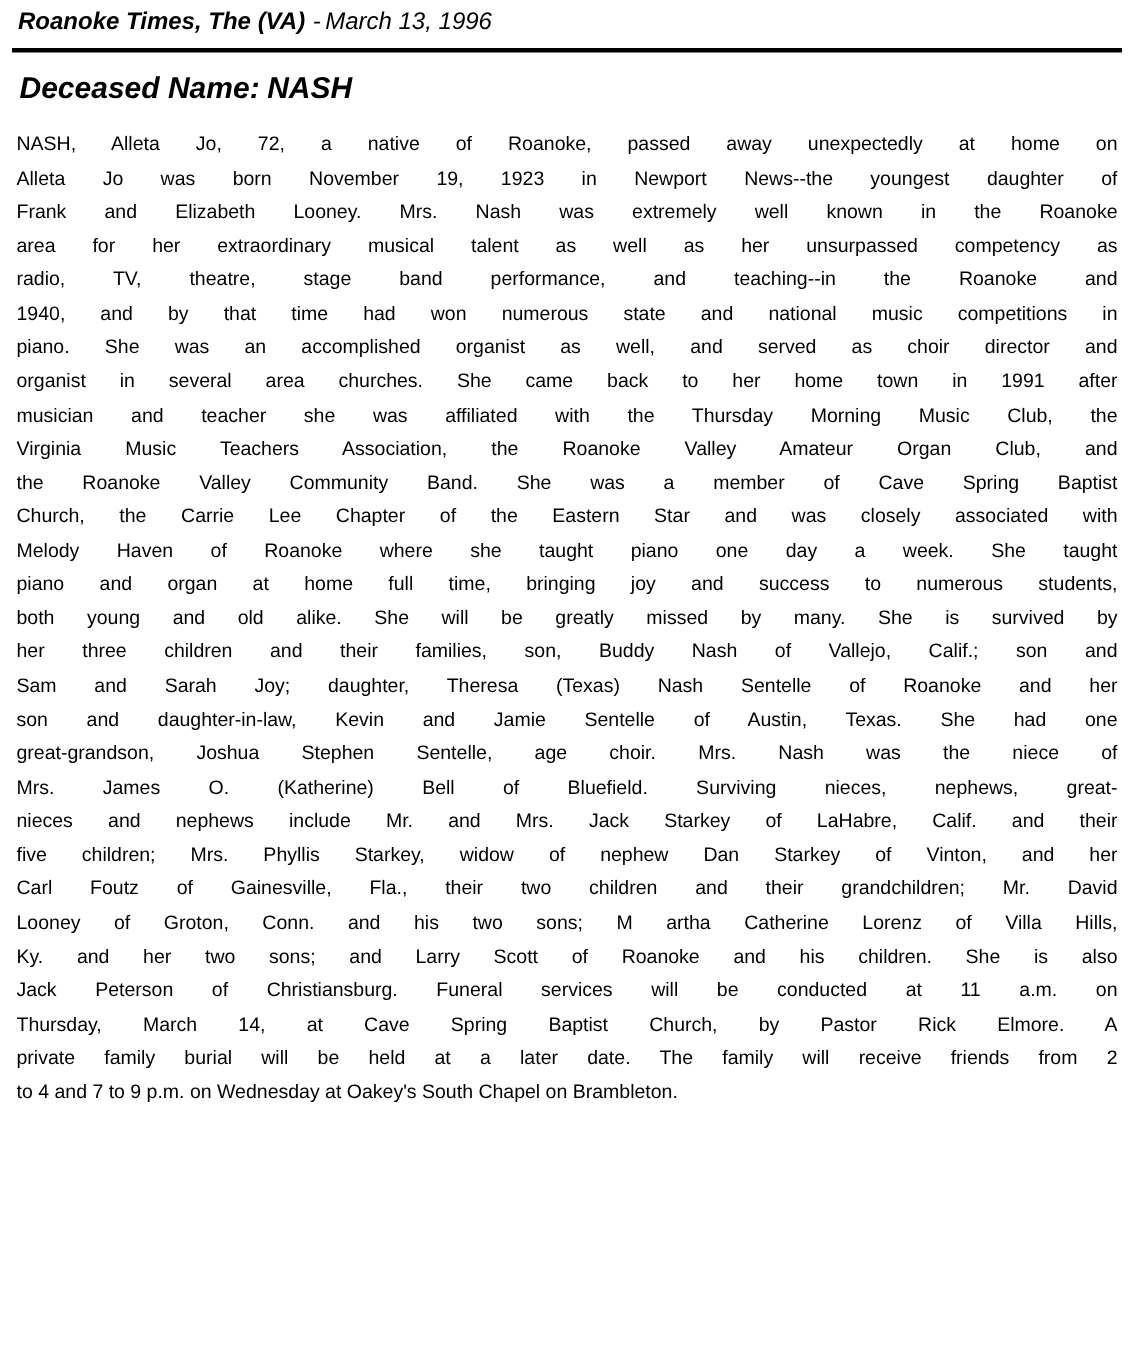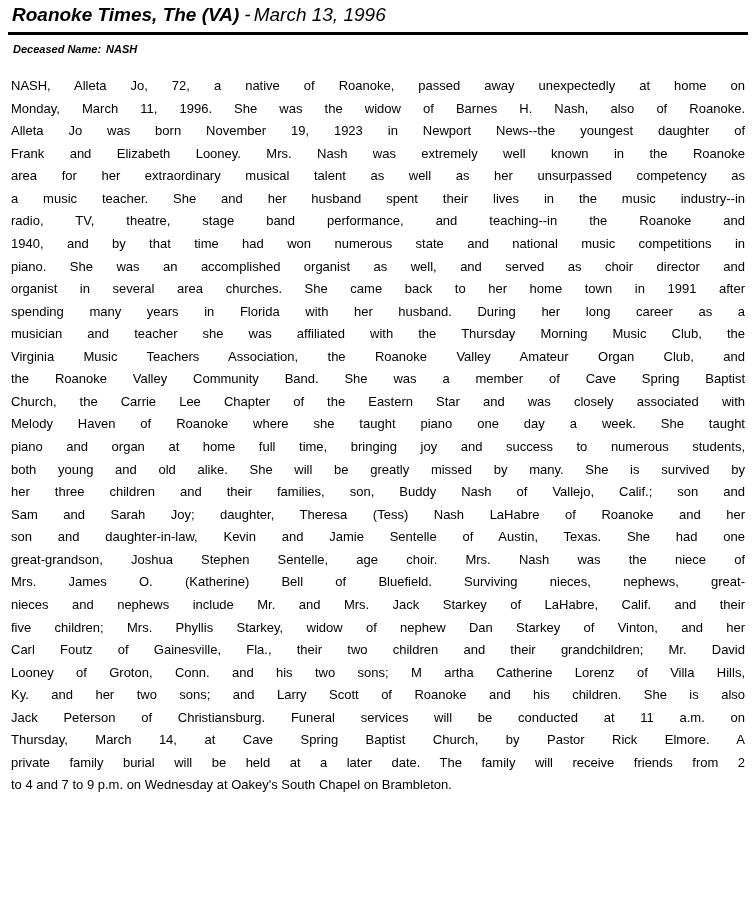--- a/index.html
+++ b/index.html
@@ -9,43 +9,43 @@
     color: #000000;
   }
   body {
     width: 755px;
     height: 906px;
     font-family: "Liberation Sans", sans-serif;
     overflow: hidden;
   }
   .masthead {
     margin: 4px 10px 0 12px;
-    font-size: 19px;
+    font-size: 16px;
     font-style: italic;
     line-height: 21px;
     white-space: nowrap;
   }
   .publication {
     font-weight: bold;
   }
   .masthead-separator {
     font-weight: normal;
     margin: 0 3px 0 5px;
   }
   .masthead-date {
     font-weight: normal;
   }
   .rule {
     height: 3px;
     background: #000000;
     margin: 7px 7px 0 8px;
   }
   .deceased-line {
-    margin: 3px 10px 0 13px;
-    font-size: 11px;
+    margin: 13px 10px 0 13px;
+    font-size: 20px;
     font-style: italic;
     font-weight: bold;
     line-height: 22px;
     white-space: nowrap;
   }
   .deceased-value {
     margin-left: 5px;
   }
   .obituary {
     margin: 15px 10px 0 11px;
@@ -71,39 +71,36 @@
 </div>
 
 <div class="rule"></div>
 
 <div class="deceased-line">
   <span>Deceased Name:</span><span class="deceased-value">NASH</span>
 </div>
 
 <div class="obituary">
     <div class="line">NASH, Alleta Jo, 72, a native of Roanoke, passed away unexpectedly at home on</div>
-    <div class="line">Monday, March 11, 1996. She was the widow of Barnes H. Nash, also of Roanoke.</div>
     <div class="line">Alleta Jo was born November 19, 1923 in Newport News--the youngest daughter of</div>
     <div class="line">Frank and Elizabeth Looney. Mrs. Nash was extremely well known in the Roanoke</div>
     <div class="line">area for her extraordinary musical talent as well as her unsurpassed competency as</div>
-    <div class="line">a music teacher. She and her husband spent their lives in the music industry--in</div>
     <div class="line">radio, TV, theatre, stage band performance, and teaching--in the Roanoke and</div>
     <div class="line">1940, and by that time had won numerous state and national music competitions in</div>
     <div class="line">piano. She was an accomplished organist as well, and served as choir director and</div>
     <div class="line">organist in several area churches. She came back to her home town in 1991 after</div>
-    <div class="line">spending many years in Florida with her husband. During her long career as a</div>
     <div class="line">musician and teacher she was affiliated with the Thursday Morning Music Club, the</div>
     <div class="line">Virginia Music Teachers Association, the Roanoke Valley Amateur Organ Club, and</div>
     <div class="line">the Roanoke Valley Community Band. She was a member of Cave Spring Baptist</div>
     <div class="line">Church, the Carrie Lee Chapter of the Eastern Star and was closely associated with</div>
     <div class="line">Melody Haven of Roanoke where she taught piano one day a week. She taught</div>
     <div class="line">piano and organ at home full time, bringing joy and success to numerous students,</div>
     <div class="line">both young and old alike. She will be greatly missed by many. She is survived by</div>
     <div class="line">her three children and their families, son, Buddy Nash of Vallejo, Calif.; son and</div>
-    <div class="line">Sam and Sarah Joy; daughter, Theresa (Tess) Nash LaHabre of Roanoke and her</div>
+    <div class="line">Sam and Sarah Joy; daughter, Theresa (Texas) Nash Sentelle of Roanoke and her</div>
     <div class="line">son and daughter-in-law, Kevin and Jamie Sentelle of Austin, Texas. She had one</div>
     <div class="line">great-grandson, Joshua Stephen Sentelle, age choir. Mrs. Nash was the niece of</div>
     <div class="line">Mrs. James O. (Katherine) Bell of Bluefield. Surviving nieces, nephews, great-</div>
     <div class="line">nieces and nephews include Mr. and Mrs. Jack Starkey of LaHabre, Calif. and their</div>
     <div class="line">five children; Mrs. Phyllis Starkey, widow of nephew Dan Starkey of Vinton, and her</div>
     <div class="line">Carl Foutz of Gainesville, Fla., their two children and their grandchildren; Mr. David</div>
     <div class="line">Looney of Groton, Conn. and his two sons; M artha Catherine Lorenz of Villa Hills,</div>
     <div class="line">Ky. and her two sons; and Larry Scott of Roanoke and his children. She is also</div>
     <div class="line">Jack Peterson of Christiansburg. Funeral services will be conducted at 11 a.m. on</div>
     <div class="line">Thursday, March 14, at Cave Spring Baptist Church, by Pastor Rick Elmore. A</div>

